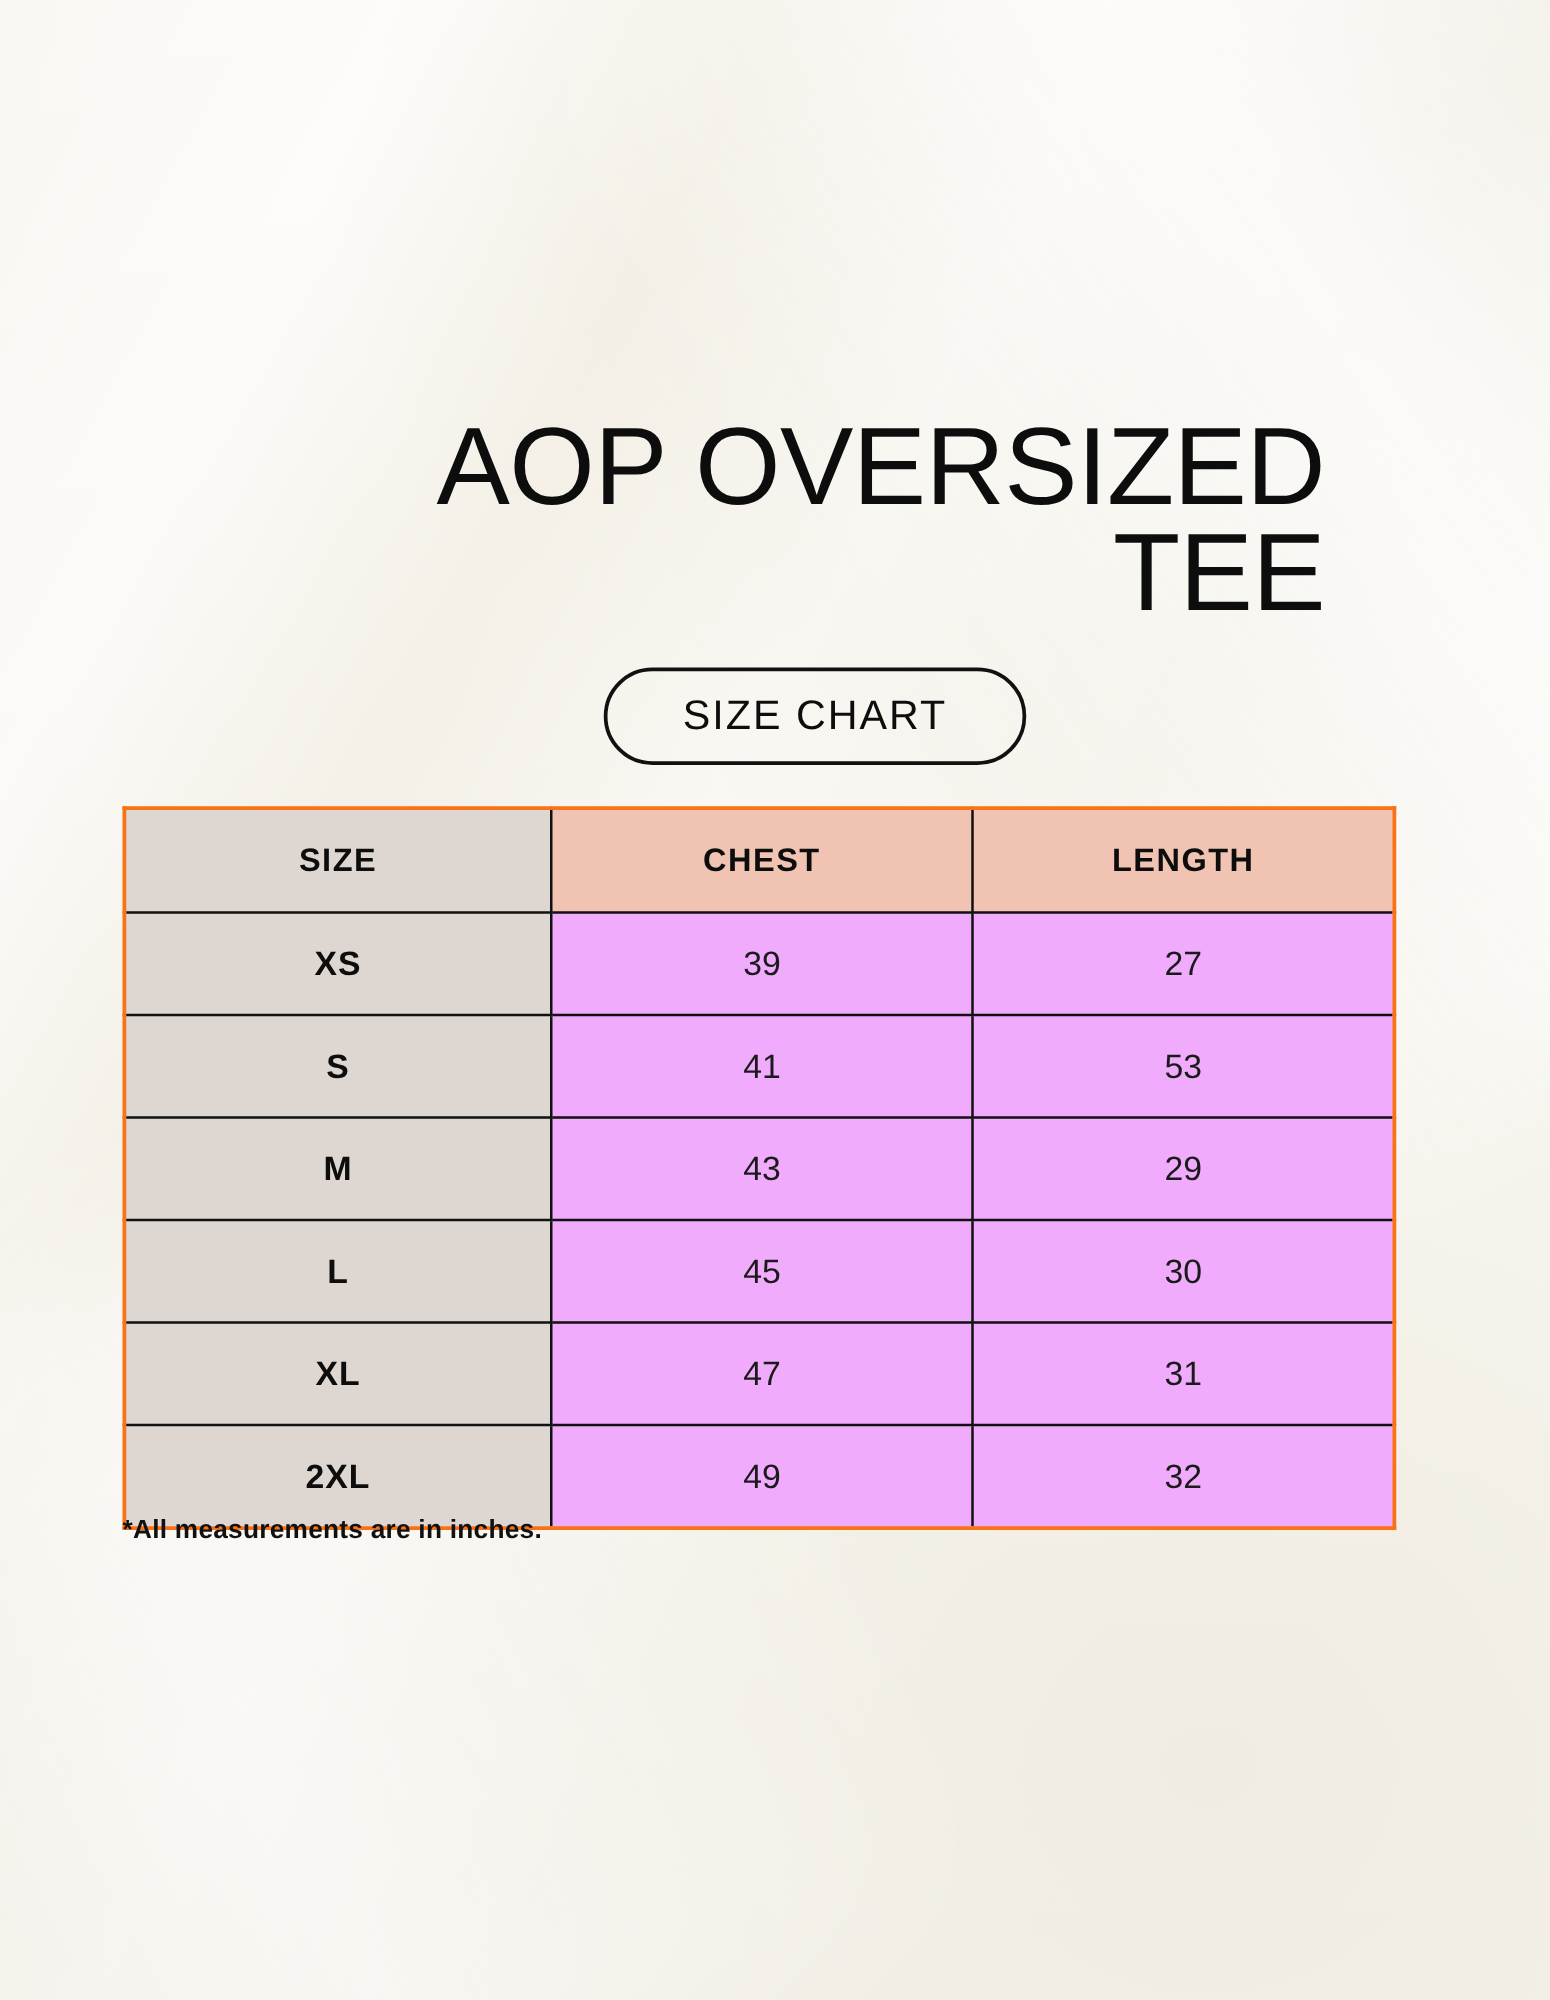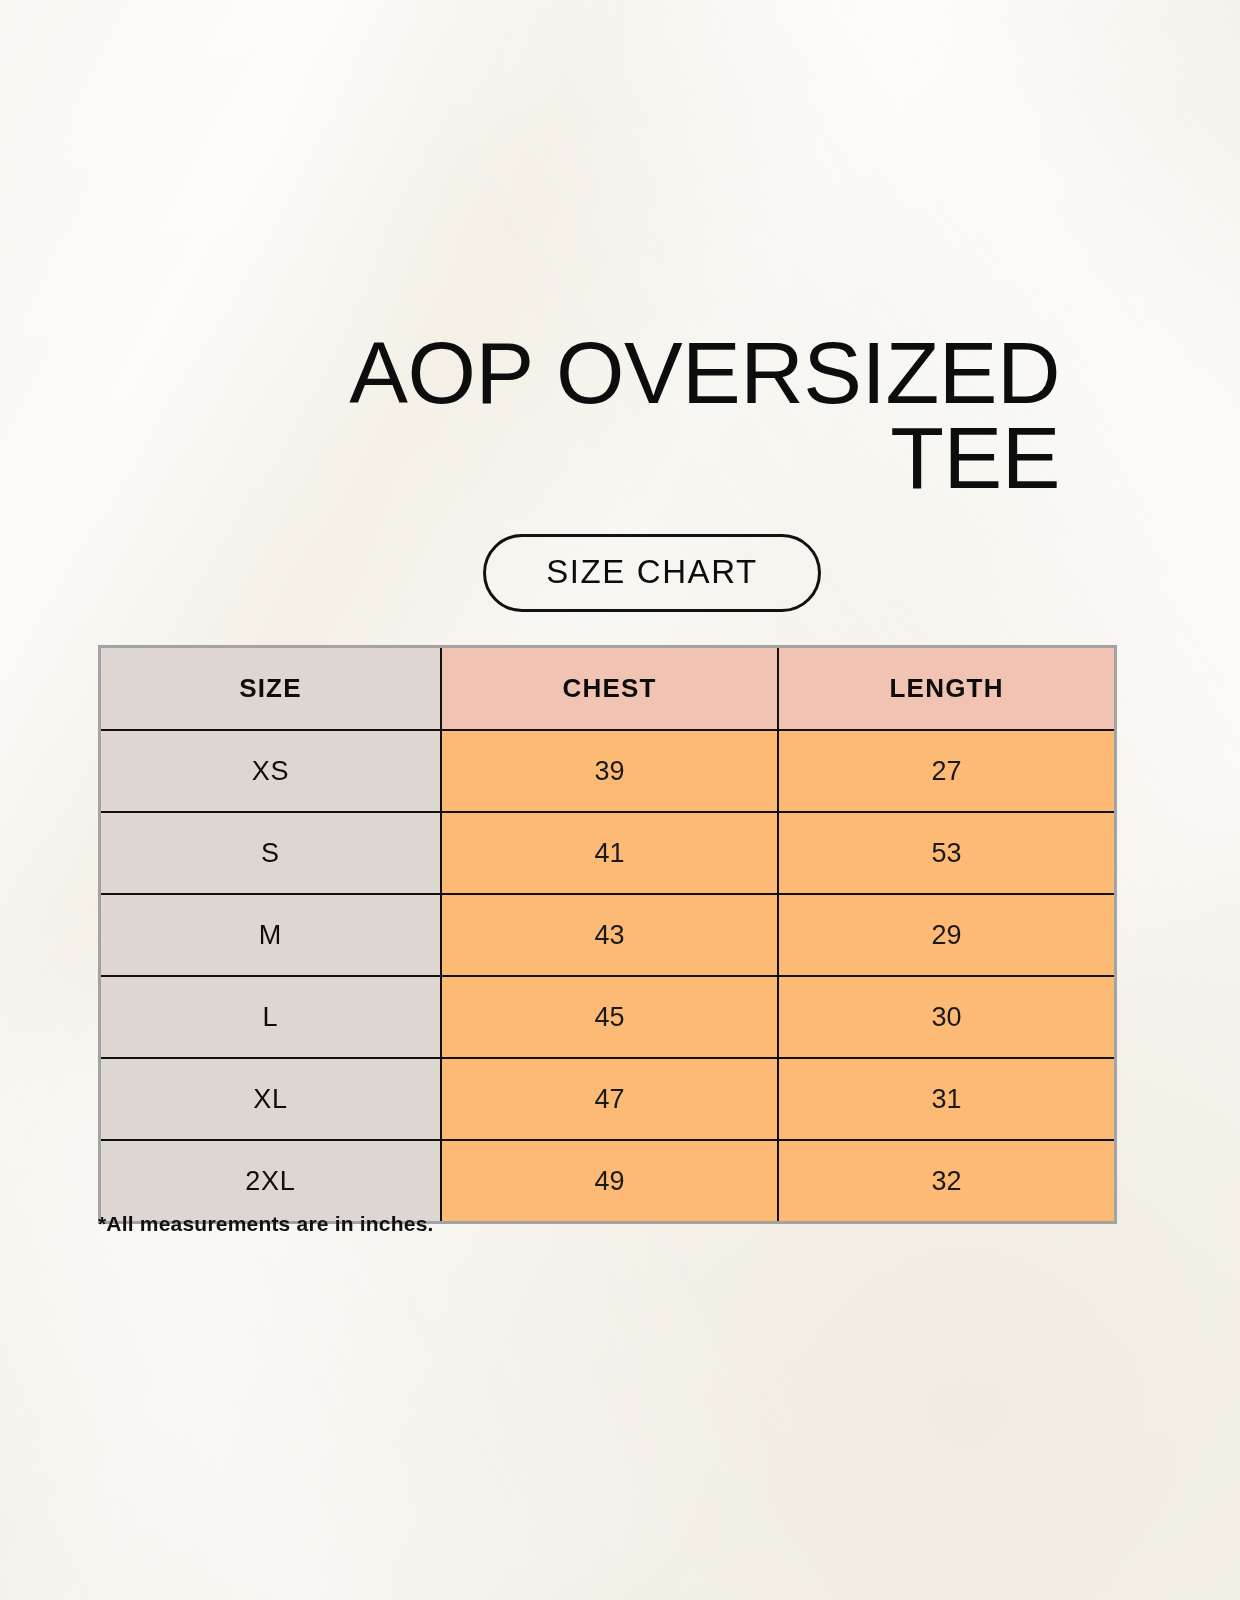--- a/index.html
+++ b/index.html
@@ -122,21 +122,21 @@
   #size-table-wrap {
     position: absolute;
     top: 645px;
     left: 98px;
     width: 1019px;
   }
   table#size-table {
     border-collapse: collapse;
     width: 100%;
     table-layout: fixed;
-    border: 3px solid #a3a3a3;
+    border: 3px solid #f97316;
   }
   table#size-table col.col-size   { width: 33.6%; }
   table#size-table col.col-chest  { width: 33.2%; }
   table#size-table col.col-length { width: 33.2%; }
 
   table#size-table th,
   table#size-table td {
     border: 2px solid #111111;
     text-align: center;
     vertical-align: middle;
@@ -150,26 +150,26 @@
     letter-spacing: 1.2px;
     color: #0d0d0d;
   }
   th.hdr-size   { background: #ded7d1; }
   th.hdr-chest  { background: #f0c3b3; margin-top: 40px; }
   th.hdr-length { background: #f0c3b3; }
 
   td.cell-size {
     background: #ded7d1;
     font-size: 27px;
-    font-weight: normal;
+    font-weight: bold;
     letter-spacing: 0.8px;
     color: #0d0d0d;
   }
   td.cell-measure {
-    background: #fdba74;
+    background: #f0abfc;
     font-size: 27px;
     font-weight: 400;
     color: #1a1a1a;
   }
 
   
   #footnote {
     position: absolute;
     top: 1212px;
     left: 98px;

